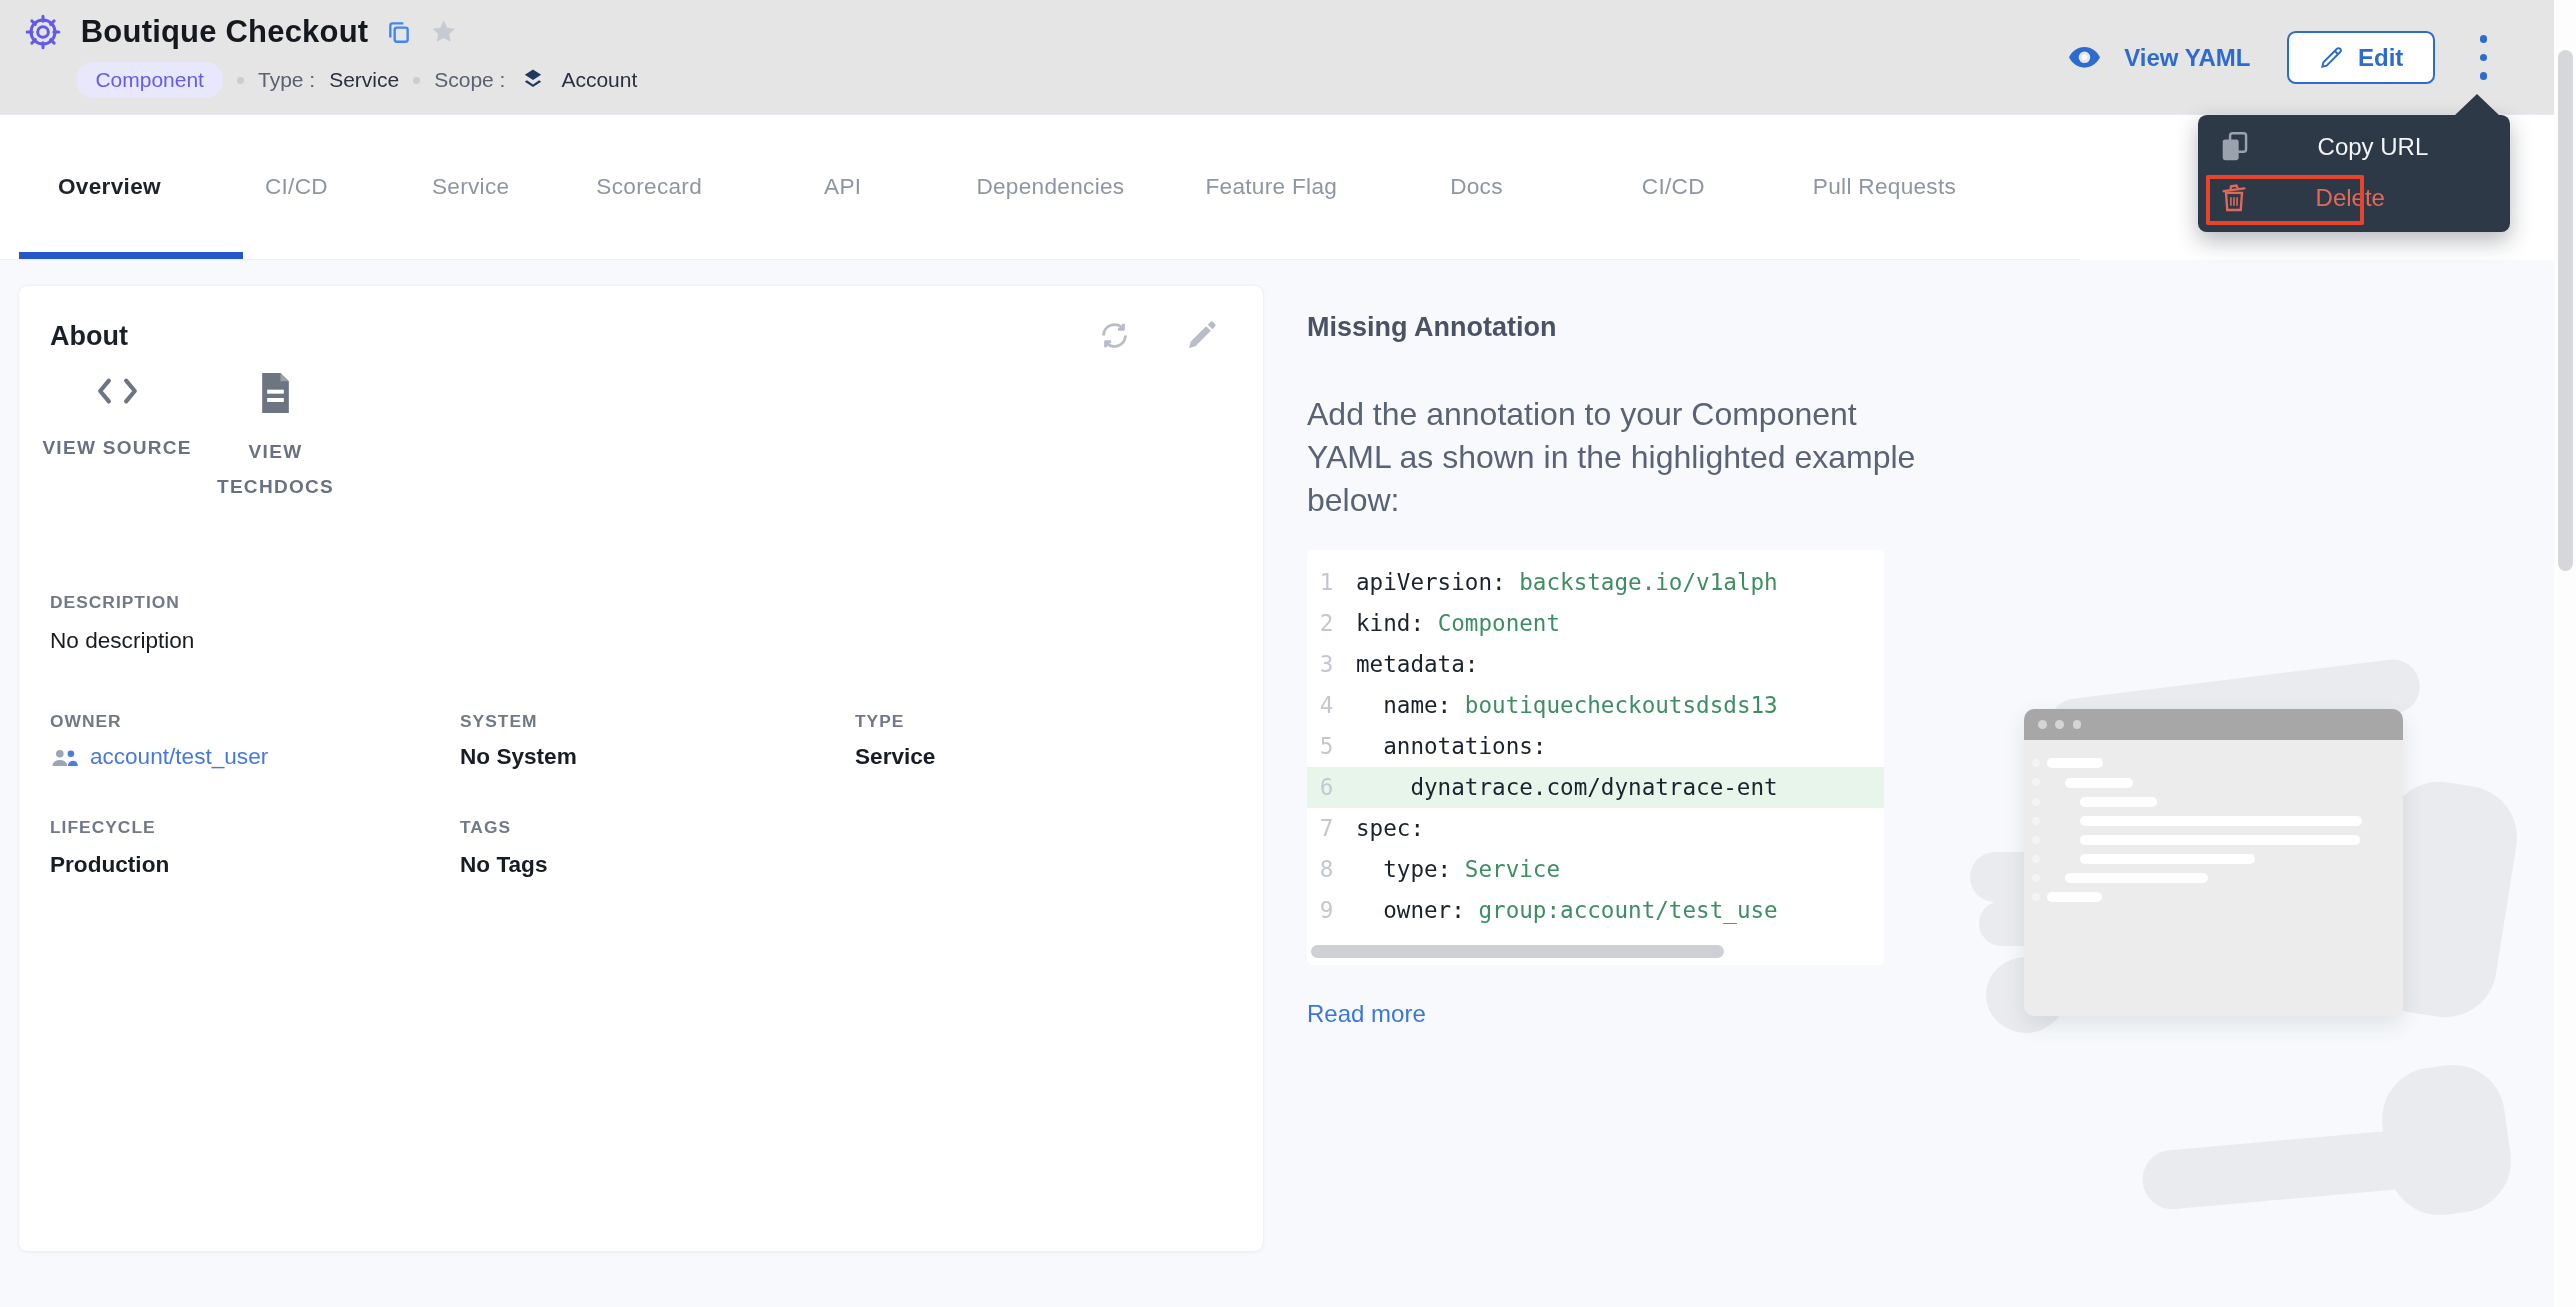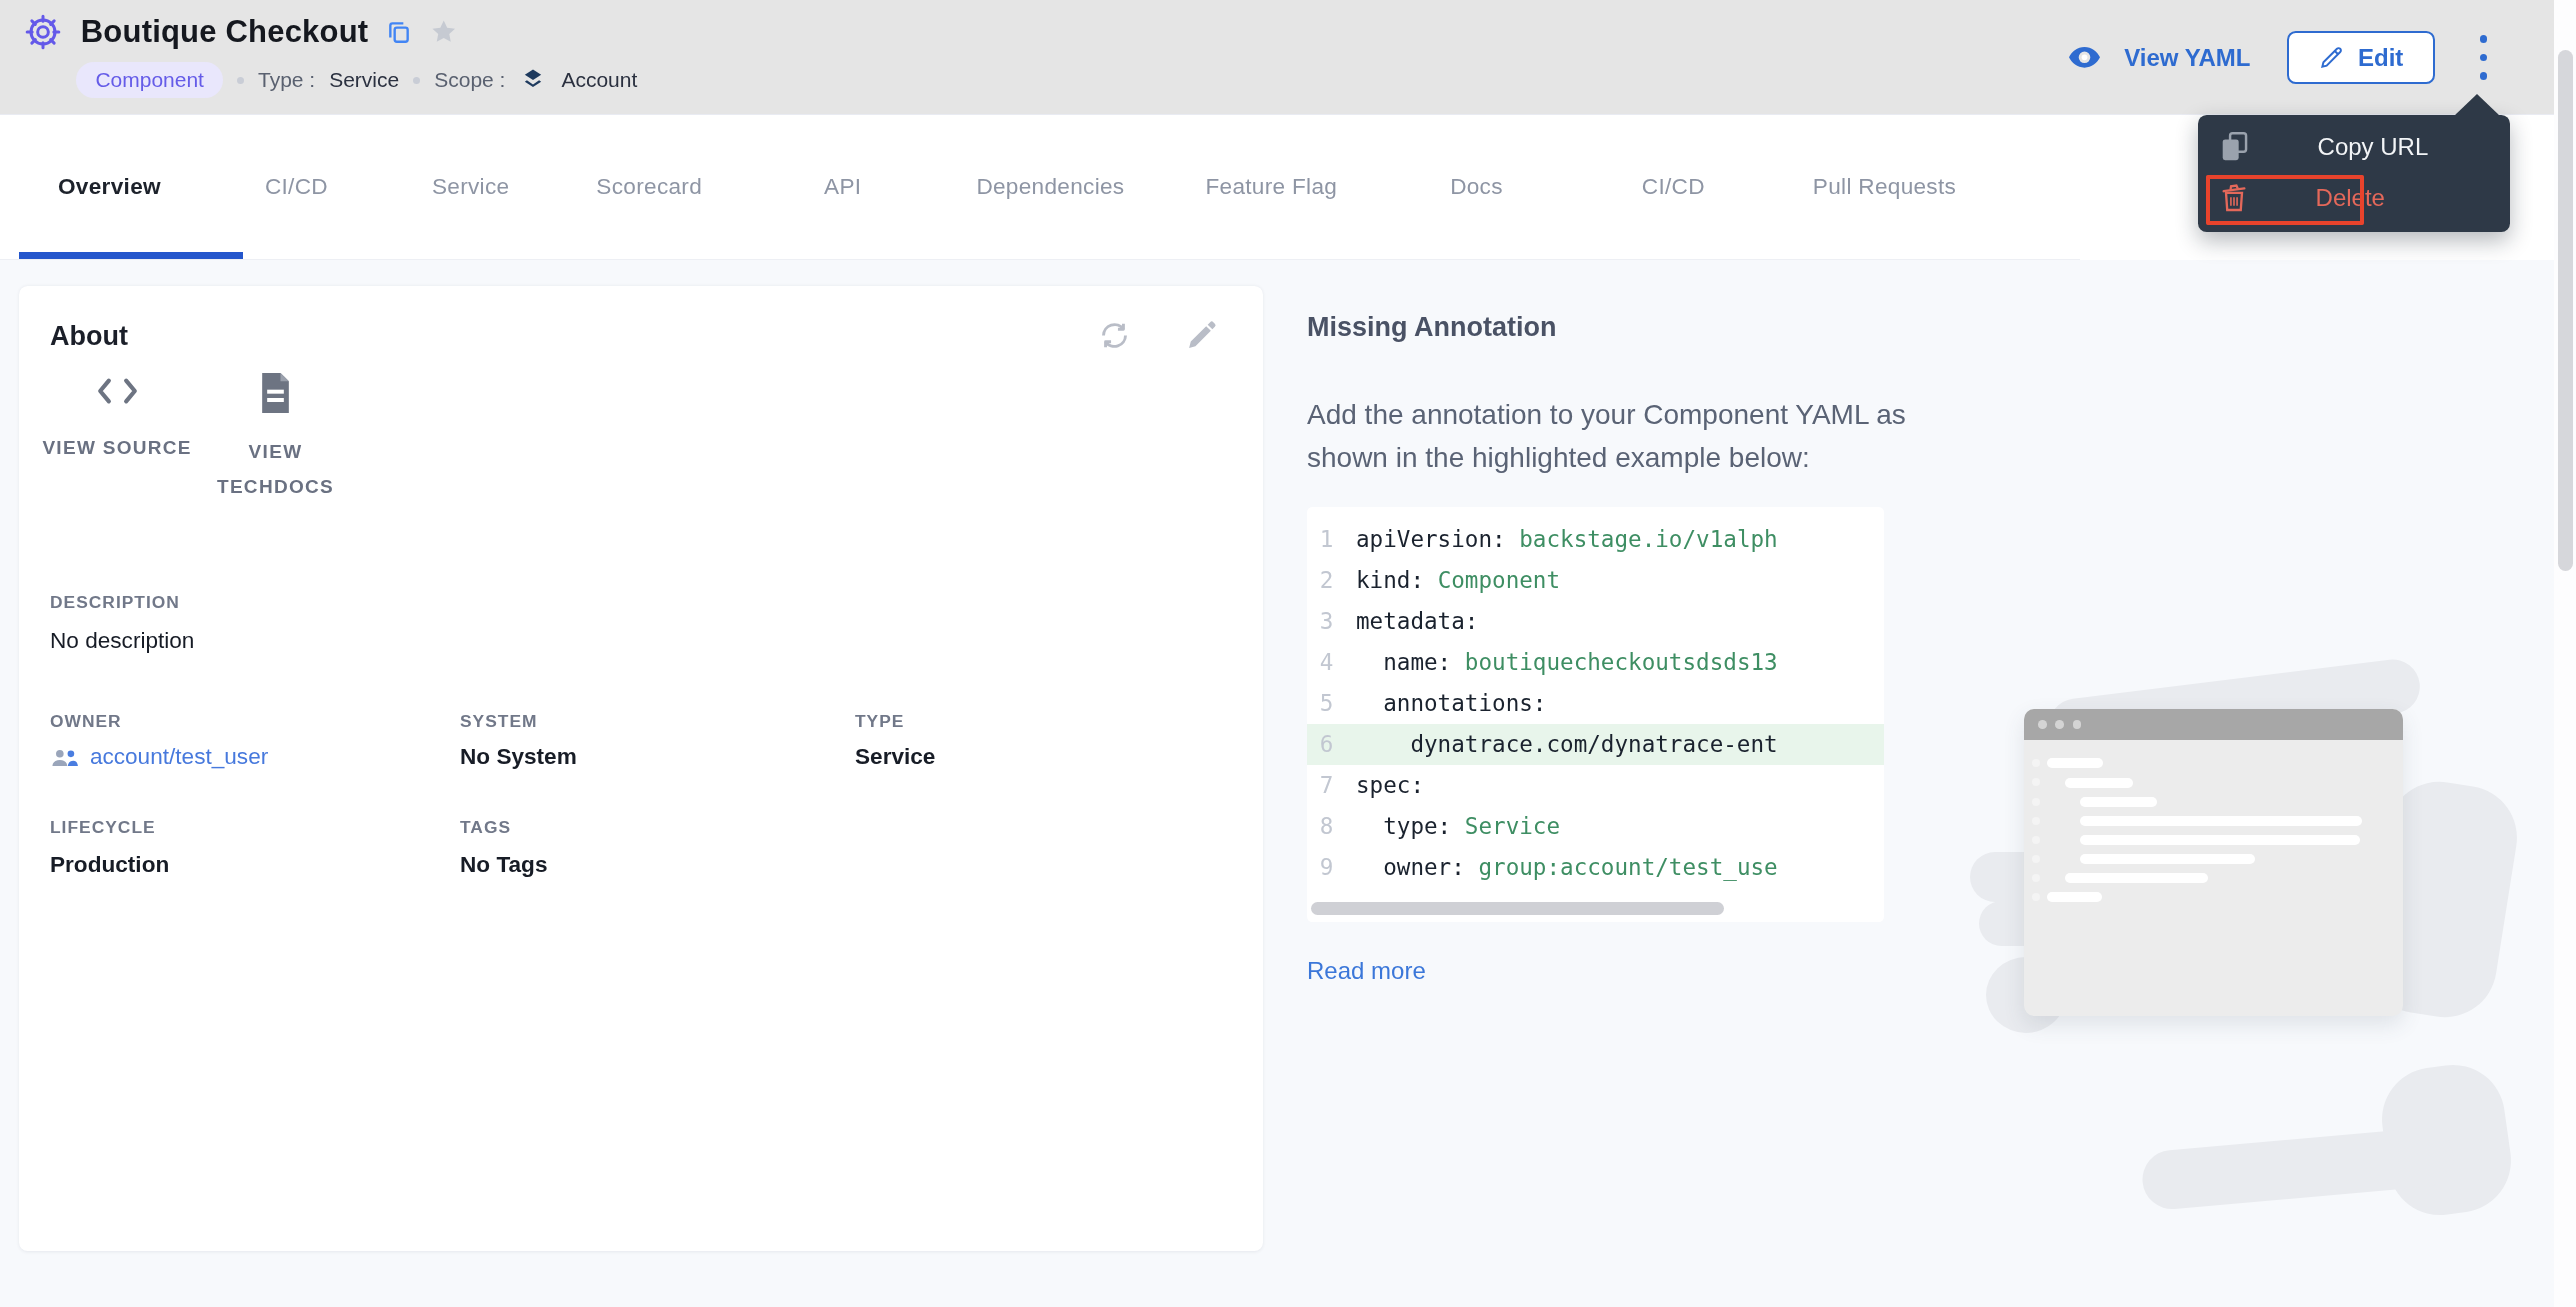--- a/index.html
+++ b/index.html
@@ -49,21 +49,21 @@
   .ql-docs { left:174px; }
   .field-label { position:absolute; font-size:17.4px; font-weight:600; letter-spacing:1px; color:#717889; }
   .field-value { position:absolute; font-size:22.6px; font-weight:600; color:#171c26; }
   .owner-link { position:absolute; display:flex; align-items:center; gap:10.4px; font-size:22.6px; font-weight:400; color:#4779dd; cursor:pointer; }
 
   
   .panel { position:absolute; left:1307px; top:26px; width:618px; }
   .panel-title { font-size:27px; font-weight:700; color:#4a5265; margin-top:26px; }
   .panel-p { margin-top:49px; font-size:24px; color:#5a6375; line-height:43px; }
   .panel-p .mono { font-family:"DejaVu Sans Mono", monospace; font-size:22.6px; }
-  .panel-p2 { margin-top:50px; font-size:28px; color:#5a6375; line-height:43px; }
+  .panel-p2 { margin-top:50px; font-size:32px; color:#5a6375; line-height:43px; }
   .read-more { margin-top:35px; font-size:24px; color:#3b77d9; cursor:pointer; display:inline-block; }
 
   
   .codeblock { position:relative; margin-top:28px; width:577px; height:415px; background:#fff; border-radius:5.2px;
                font-family:"DejaVu Sans Mono", monospace; font-size:22.6px; padding-top:12px; overflow:hidden; }
   .cline { display:flex; height:41px; line-height:41px; white-space:pre; }
   .cline.hl { background:#e8f5eb; }
   .lnum { width:49px; text-align:right; padding-right:22.6px; color:#c2c7d1; flex:none; }
   .ckey { color:#1a222e; }
   .cval { color:#3e8e63; }

